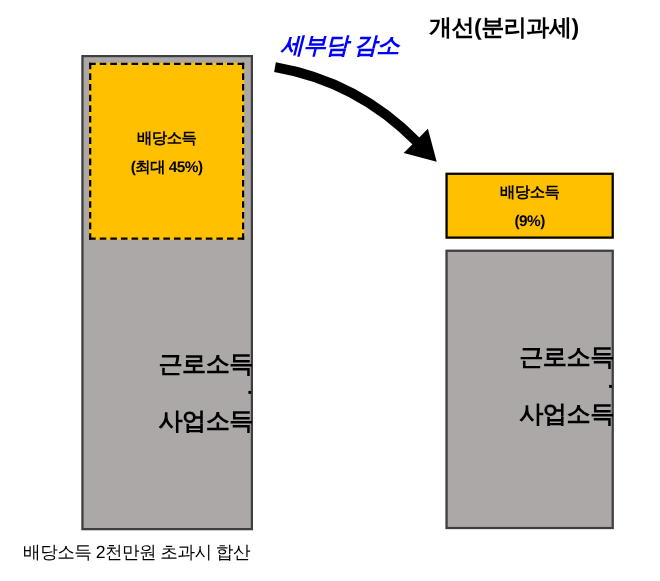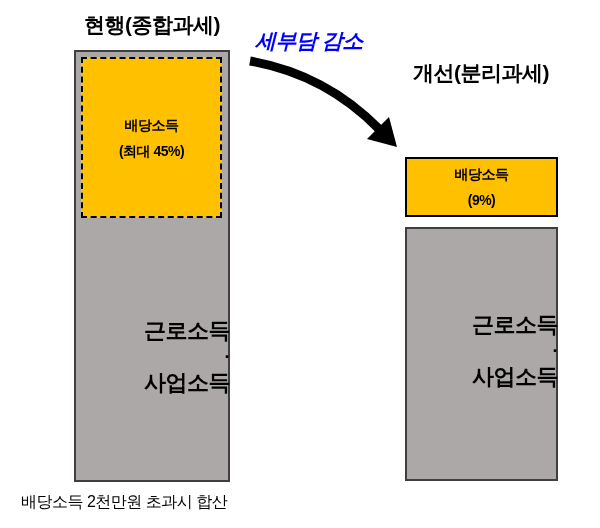--- a/index.html
+++ b/index.html
@@ -77,22 +77,21 @@
     position: absolute;
     left: 0; top: 0;
     pointer-events: none;
   }
 </style>
 </head>
 <body>
 
 <div class="canvas">
 
-  <div class="abs col-title" style="left:74px; top:11px; width:156px;">현행(종합과세)</div>
-  <div class="abs col-title" style="left:403px; top:11px; width:156px;margin-top:48px;">개선(분리과세)</div>
+  <div class="abs col-title" style="left:380px; top:11px; width:156px;">개선(분리과세)</div>
 
   <div class="abs arrow-label" style="left:255px; top:27px; width:145px;">세부담 감소</div>
 
   <svg class="arrow-layer" width="600" height="528" viewBox="0 0 600 528" aria-hidden="true">
     <path d="M 250 61 Q 325 74 379 129" fill="none" stroke="#000000" stroke-width="9" stroke-linecap="butt"></path>
     <polygon points="397,147 367,139 389,117" fill="#000000"></polygon>
   </svg>
 
   <div class="abs bar" style="left:74px; top:50px; width:156px; height:432px;"></div>
 

